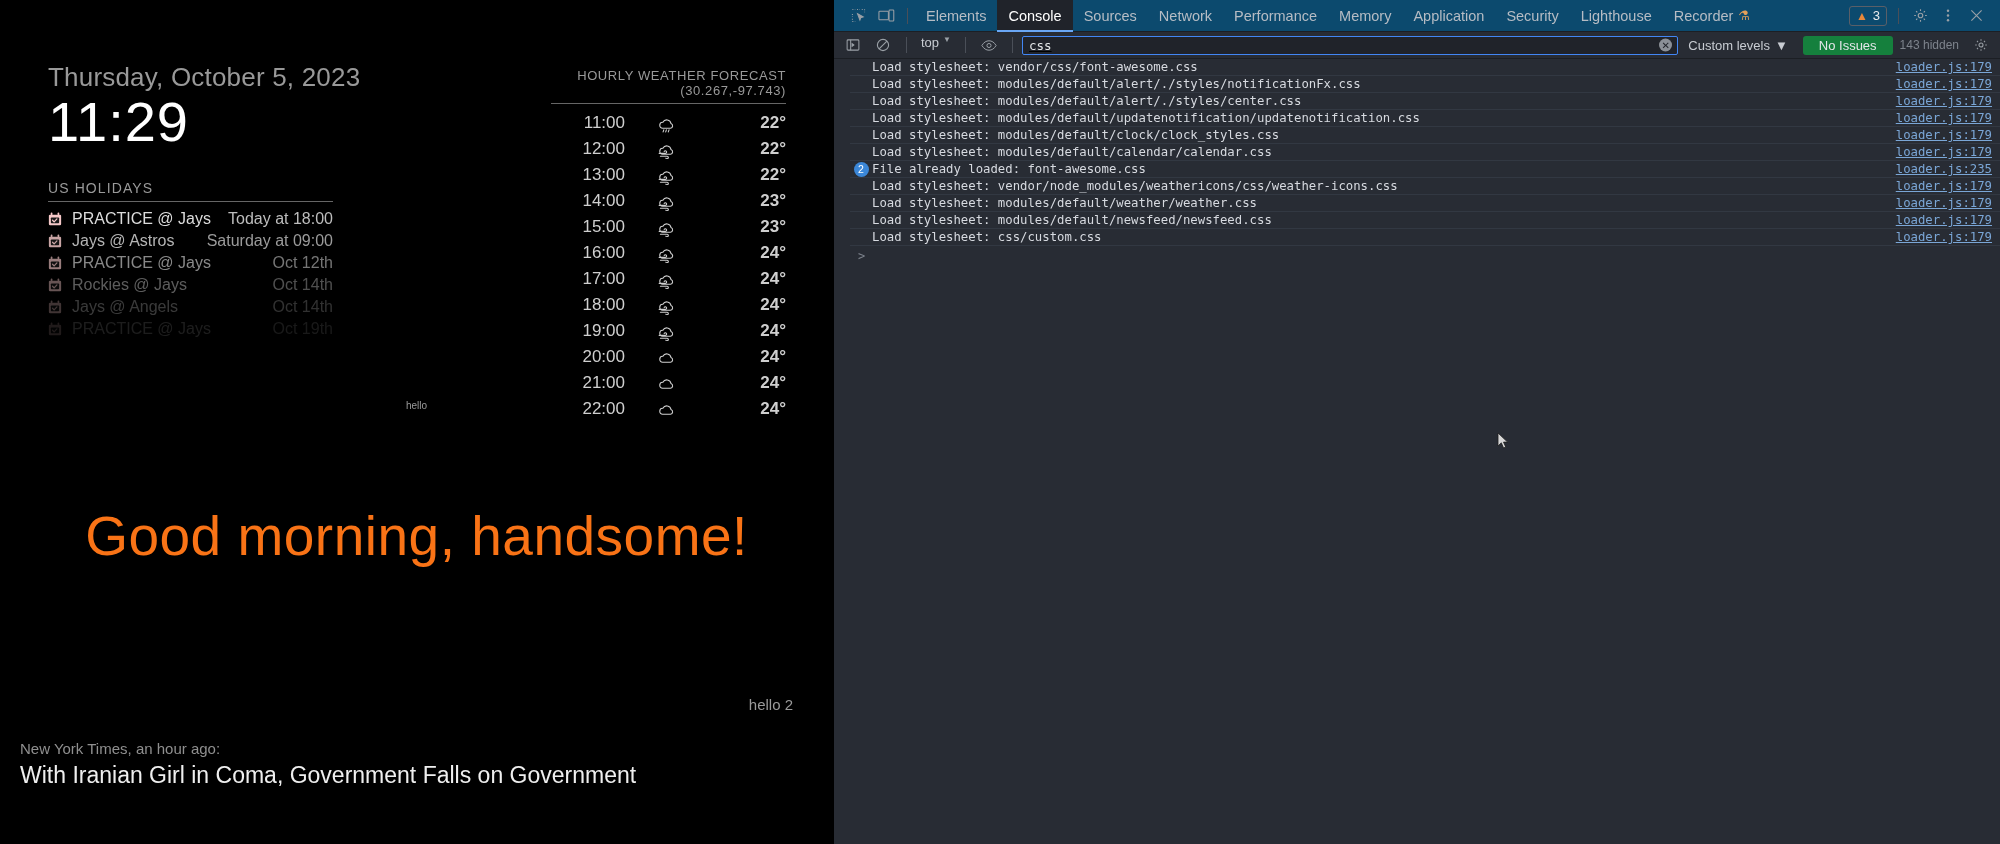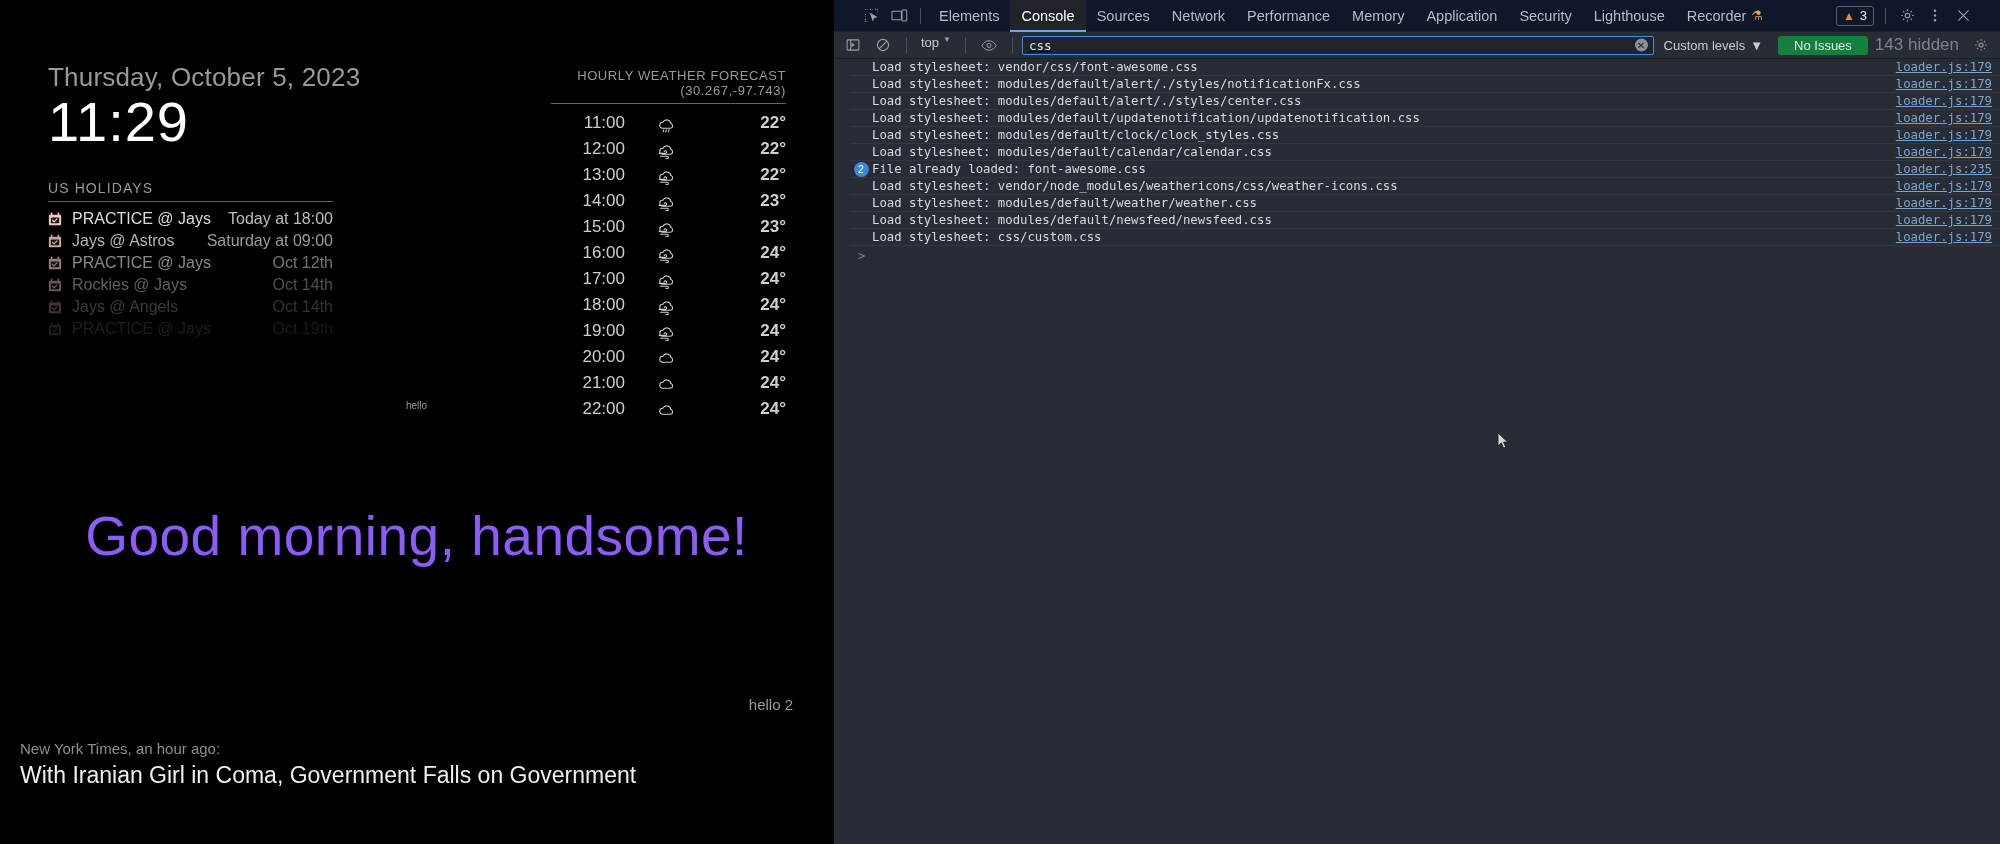--- a/index.html
+++ b/index.html
@@ -53,39 +53,39 @@
   .wx-table td { font-size:17px; color:#cfcfcf; padding:3px 0; vertical-align:middle; }
   .wx-time { text-align:right; width:92px; padding-right:18px !important; color:#c9c9c9; }
   .wx-icon { text-align:center; width:50px; color:#e8e8e8; }
   .wx-icon svg { display:inline-block; vertical-align:middle; }
   .wx-temp { text-align:right; color:#fff; font-weight:700; font-size:17px; }
 
   
   .center-txt { position:absolute; width:833px; text-align:center; }
   #hello1 { top:400px; font-size:10px; color:#9a9a9a; }
   #compliment {
-    top:505px; font-size:55px; font-weight:200; color:#8b5cf6;
+    top:505px; font-size:55px; font-weight:200; color:#f97316;
     letter-spacing:.5px; line-height:1.15;
   }
   #hello2 { top:696px; font-size:15px; color:#9a9a9a; text-align:right; width:793px; }
   #news { position:absolute; top:740px; width:833px; text-align:left;padding-left:20px; }
   .news-src { font-size:15px; color:#8f8f8f; margin-bottom:5px; }
   .news-title { font-size:23px; color:#efefef; font-weight:400; }
 
   
   #devtools {
     flex:1 1 auto; height:844px; background:#282c34;
     display:flex; flex-direction:column;
     font-family:"Liberation Sans", sans-serif;
     border-left:1px solid #000;
   }
   
   .dt-tabbar {
-    height:32px; background:#0f172a; display:flex; align-items:center;
-    padding:0 23px; flex:0 0 32px; border-bottom:1px solid #1c1f24;
+    height:32px; background:#0c4a6e; display:flex; align-items:center;
+    padding:0 10px; flex:0 0 32px; border-bottom:1px solid #1c1f24;
   }
   .dt-ico-btn {
     width:28px; height:26px; display:flex; align-items:center; justify-content:center;
     color:#9aa0a6; flex:0 0 auto;
   }
   .dt-sep { width:1px; height:16px; background:#4a4f58; margin:0 7px; flex:0 0 1px; }
   .dt-tab {
     height:32px; padding:0 11px; display:flex; align-items:center;
     font-size:14.5px; color:#b6bcc4; white-space:nowrap; position:relative;
   }
@@ -125,21 +125,21 @@
     font-size:10px; line-height:13px; text-align:center; font-family:"Liberation Sans",sans-serif;
   }
   .lvl-select {
     display:flex; align-items:center; gap:5px; color:#c8ccd2; font-size:13px;
     padding:0 8px; height:20px; white-space:nowrap;
   }
   .no-issues {
     color:#e3e6e8; font-size:13px; background:#15803d; border-radius:3px;
     padding:2px 16px; margin:0 5px; white-space:nowrap;
   }
-  .hidden-cnt { color:#7d838c; font-size:17px; white-space:nowrap; padding-right:6px; }
+  .hidden-cnt { color:#7d838c; font-size:12px; white-space:nowrap; padding-right:6px; }
 
   
   .dt-console {
     flex:1 1 auto; background:#282c34; overflow:hidden; position:relative;
     font-family:"DejaVu Sans Mono", monospace;
     padding-left:16px;
   }
   .log-row {
     display:flex; align-items:center; min-height:17px;
     border-bottom:1px solid #323842; padding:0 8px 0 0; font-size:12.3px;

